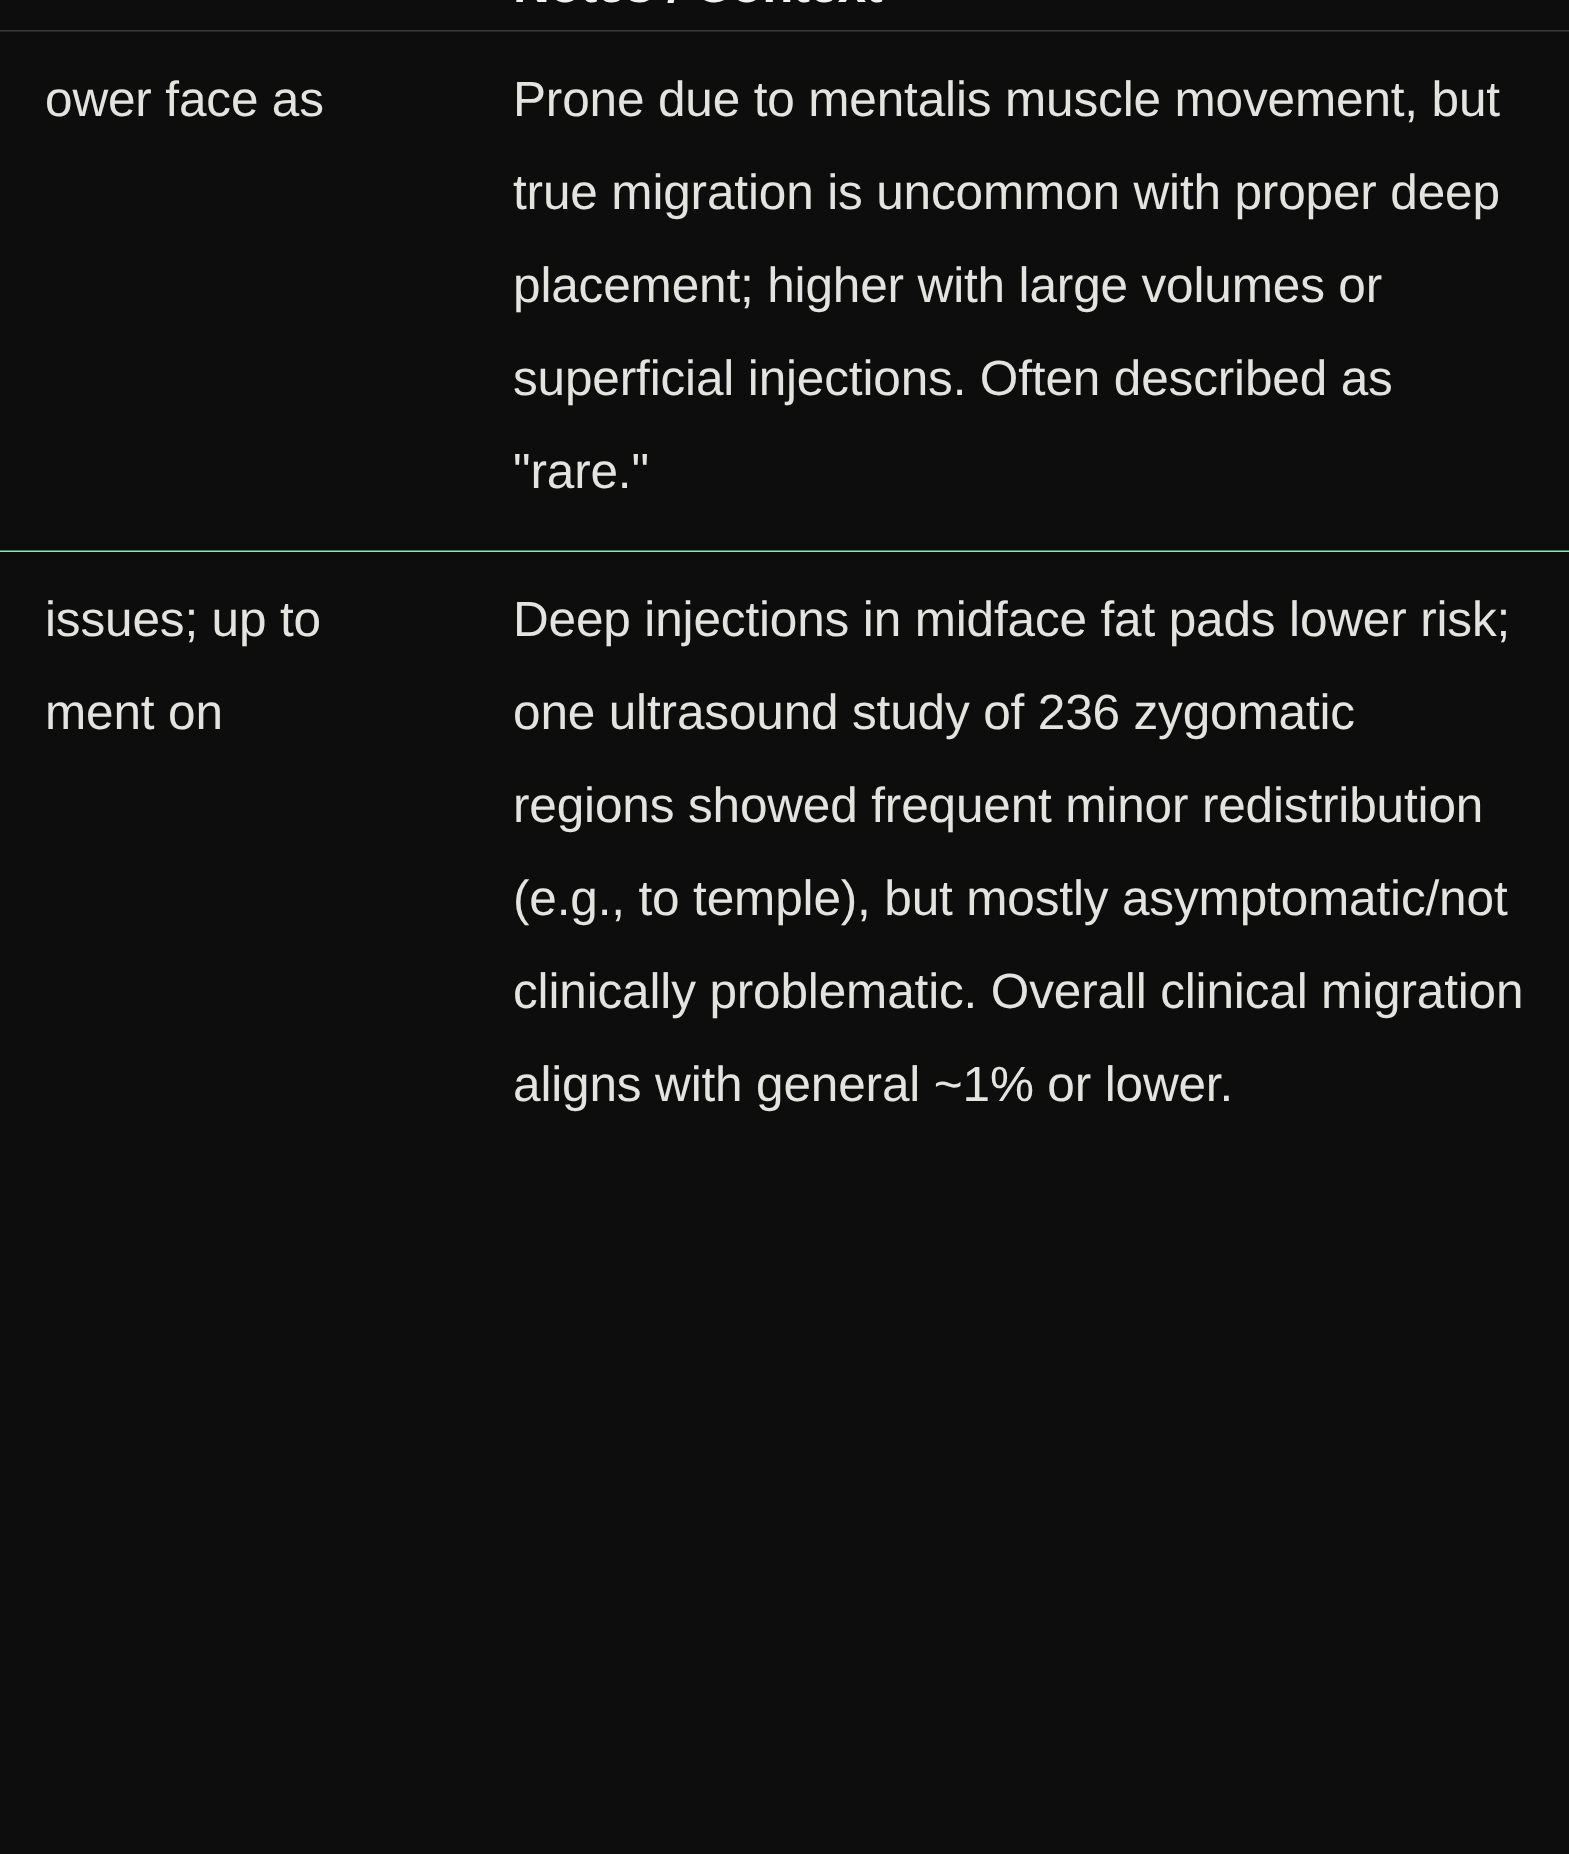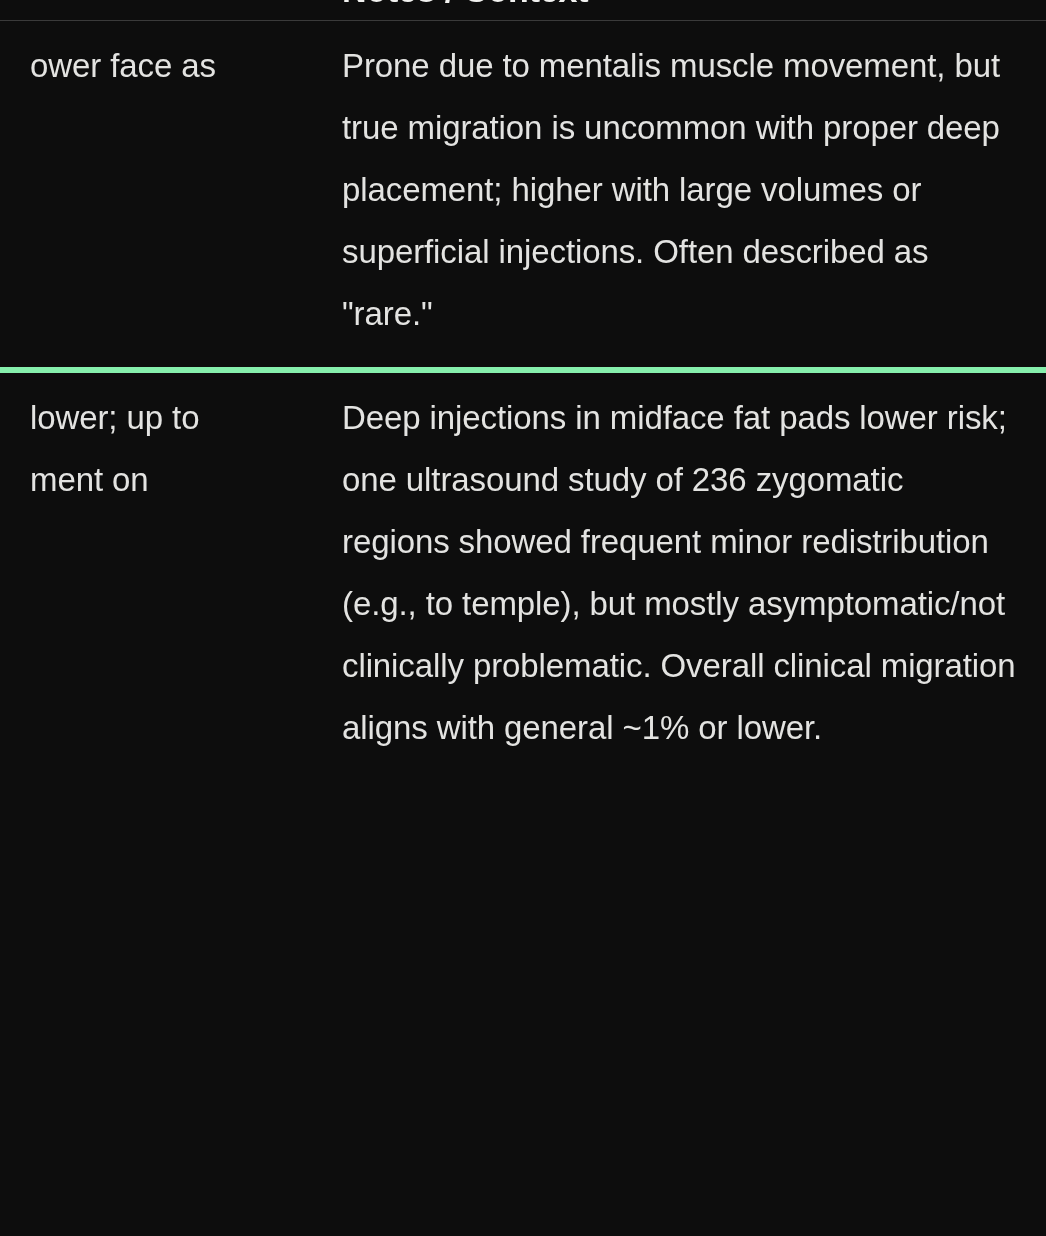--- a/index.html
+++ b/index.html
@@ -46,21 +46,21 @@
     vertical-align: bottom;
     border-bottom: 1px solid #3a3a3a;
     letter-spacing: -0.2px;
   }
   table.info-table td {
     font-size: 33px;
     line-height: 62px;
     color: #e3e3e1;
     padding: 14px 30px 22px 30px;
     vertical-align: top;
-    border-bottom: 6px solid #86efac;
+    border-bottom: 1px solid #86efac;
     letter-spacing: -0.1px;
   }
   table.info-table tr.last-row td {
     border-bottom: none;
   }
   .col-first {
     white-space: nowrap;
     overflow: hidden;
   }
   
@@ -87,21 +87,21 @@
           <th>Notes / Context</th>
         </tr>
       </thead>
       <tbody>
         <tr>
           <td class="col-first">ower face as</td>
           <td>Prone due to mentalis muscle movement, but true migration is uncommon with proper deep placement; higher with large volumes or superficial injections. Often described as "rare."</td>
         </tr>
         <tr class="last-row">
           <td class="col-first">
-            <div>lower; up to</div>
+            <div>issues; up to</div>
             <div>ment on</div>
           </td>
           <td>Deep injections in midface fat pads lower risk; one ultrasound study of 236 zygomatic regions showed frequent minor redistribution (e.g., to temple), but mostly asymptomatic/not clinically problematic. Overall clinical migration aligns with general ~1% or lower.</td>
         </tr>
       </tbody>
     </table>
   </div>
 </div>
 
 </body></html>

